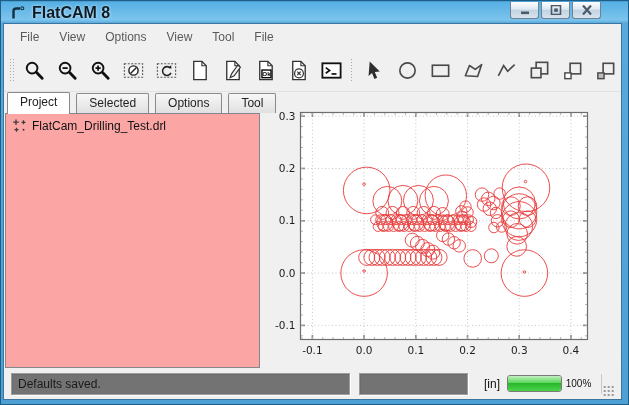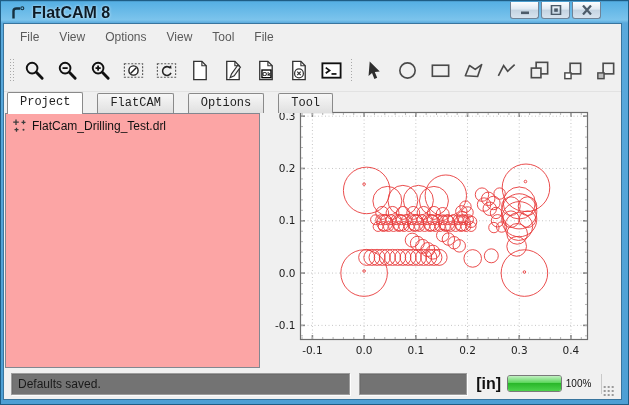--- a/index.html
+++ b/index.html
@@ -34,40 +34,40 @@
     background-image:radial-gradient(#a9a9a9 34%,transparent 36%);
     background-size:3px 3px;
   }
   .tool-group{display:flex;align-items:center;gap:2px;}
   .tool-btn{width:31px;height:31px;display:flex;align-items:center;justify-content:center;background:transparent;border:1px solid transparent;}
   .tool-btn svg{width:23px;height:23px;}
   .main{height:276px;display:flex;}
   .left-col{width:258px;display:flex;flex-direction:column;}
   .tabbar{height:21px;display:flex;align-items:flex-end;padding-left:3px;position:relative;z-index:2;}
   .tab{
-    font-size:12px;color:#222;padding:2px 12px 3px 12px;margin-right:14px;
+    font-size:12px;color:#222;padding:2px 12px 3px 12px;margin-right:6px;
     border:1px solid #8a8a8a;border-bottom:none;border-radius:2px 2px 0 0;
-    background:linear-gradient(#f7f7f7,#e0e0e0);cursor:default;white-space:nowrap;font-family:Liberation Mono, monospace;
+    background:linear-gradient(#f7f7f7,#e0e0e0);cursor:default;white-space:nowrap;
   }
   .tab.active{background:#fff;padding-bottom:5px;margin-bottom:-1px;}
   .tree-panel{
     flex:1;margin:0 2px 0 1px;background:#fca5a5;border:1px solid #828790;
     overflow:hidden;position:relative;z-index:1;
   }
   .tree-item{display:flex;align-items:center;gap:5px;padding:4px 2px 2px 6px;font-size:12px;color:#111;cursor:default;}
   .plot-area{flex:1;background:#f0f0f0;}
   .statusbar{height:31px;display:flex;align-items:center;padding:0 6px 0 7px;}
   .status-box{
     height:22px;background:#737373;border:1px solid #9d9d9d;
     box-shadow:inset 1px 1px 0 rgba(0,0,0,.06),1px 1px 0 rgba(255,255,255,.9);
     font-size:12px;color:#1a1a1a;display:flex;align-items:center;padding:0 6px;
   }
   .status-msg{width:347px;}
   .status-aux{width:111px;margin-left:9px;}
-  .status-units{font-size:16px;color:#111;margin-left:9px;width:24px;text-align:left;font-weight:bold;}
+  .status-units{font-size:12px;color:#111;margin-left:9px;width:24px;text-align:right;}
   .progress{
     width:56px;height:17px;margin-left:7px;border:1px solid #7a7a7a;border-radius:3px;overflow:hidden;background:#e8e8e8;
   }
   .progress-fill{
     height:100%;
     background-image:linear-gradient(rgba(255,255,255,.7),rgba(255,255,255,.2) 45%,rgba(0,90,0,.18) 50%,rgba(255,255,255,.12));
   }
   .status-pct{font-size:10px;color:#111;margin-left:4px;}
   .status-divider{width:1px;height:20px;background:#c9c9c9;margin-left:10px;}
   .resize-grip{
@@ -236,21 +236,21 @@
               <rect x="4" y="14.5" width="6.5" height="6" fill="#bdbdbd" stroke="#4a4a4a" stroke-width="1.5"></rect>
             </svg>
           </div>
         </div>
       </div>
 
     <div class="main">
       <div class="left-col">
         <div class="tabbar">
             <div class="tab active">Project</div>
-            <div class="tab">FlatCAM</div>
+            <div class="tab">Selected</div>
             <div class="tab">Options</div>
             <div class="tab">Tool</div>
           </div>
         <div class="tree-panel">
             <div class="tree-item">
               <svg viewBox="0 0 15 15" width="15" height="15">
                 <g stroke="#3c3c3c" stroke-width="1.3" fill="none">
                   <path d="M4,1.5 V7 M1.2,4.2 H6.8"></path>
                   <path d="M11.5,2.3 V6.3 M9.5,4.3 H13.5"></path>
                   <path d="M4.5,9.7 V13.7 M2.5,11.7 H6.5"></path>

